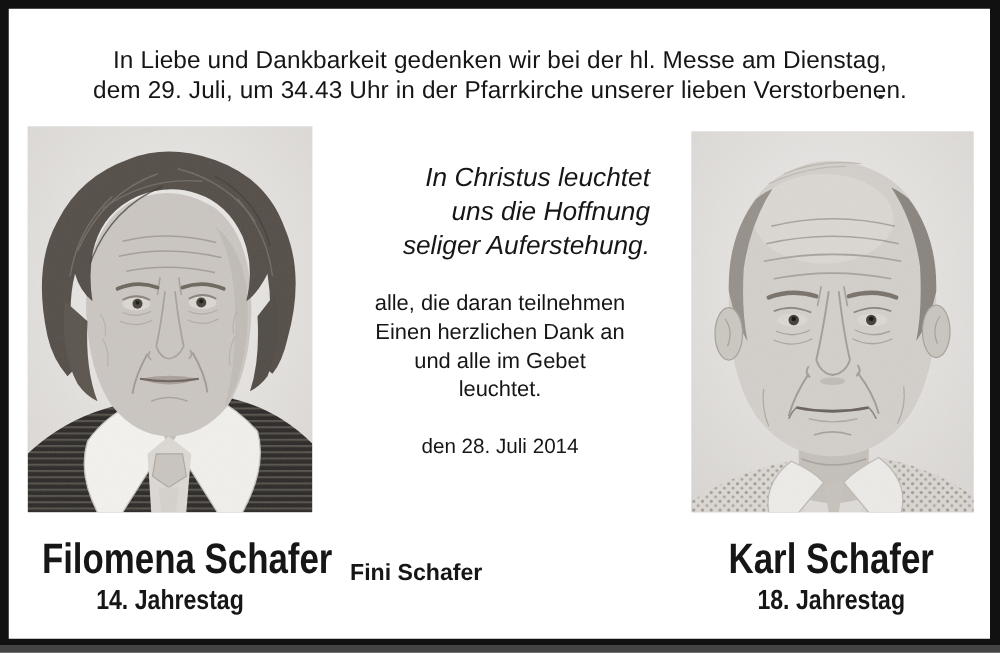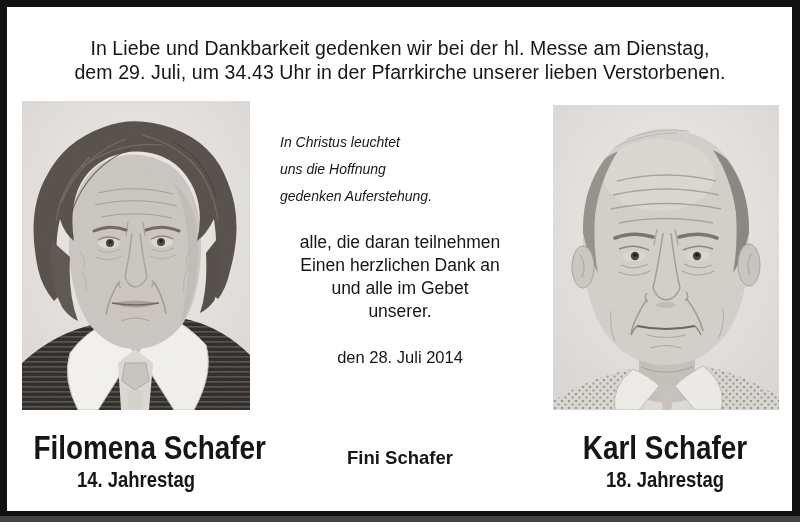--- a/index.html
+++ b/index.html
@@ -22,34 +22,34 @@
     left:8px; right:8px; top:36px; text-align:center;
     font-size:19.5px; line-height:24px; letter-spacing:0.1px;
   }
   .photo{
     background:var(--photo-background); overflow:hidden;
   }
   .photo-left{ left:22px; top:101px; width:228px; height:309px; }
   .photo-right{ left:553px; top:105px; width:226px; height:305px; }
   .photo svg{display:block; width:100%; height:100%;}
   .verse{
-    left:280px; width:240px; top:129px; text-align:left;
-    font-style:italic; font-size:14px; line-height:27px;
+    left:280px; width:240px; top:129px; text-align:right;
+    font-style:italic; font-size:21px; line-height:27px;
   }
   .thanks{
     left:262px; width:276px; top:231px; text-align:center;
     font-size:17.5px; line-height:23px;
   }
   .dateline{
     left:280px; width:240px; top:345px; text-align:center;
     font-size:16.5px; line-height:25px;
   }
   .dateline .place{letter-spacing:2px;}
   .signature{
-    left:280px; width:240px; top:447px; text-align:center;
+    left:280px; width:240px; top:447px; text-align:left;
     font-weight:bold; font-size:18.5px;
   }
   .deceased-name{
     text-align:center; font-weight:bold; font-size:34px; line-height:34px;
     transform:scaleX(0.82); transform-origin:50% 50%; white-space:nowrap;
   }
   .anniversary{
     text-align:center; font-weight:bold; font-size:22px; line-height:22px;
     transform:scaleX(0.84); transform-origin:50% 50%; white-space:nowrap;
   }
@@ -285,28 +285,28 @@
         <path d="M94,230 Q113,235 133,230" fill="none" stroke="#b0aaa3" stroke-width="1.1"></path>
         <path d="M98,243 Q113,238 128,243" fill="none" stroke="#a8a29b" stroke-width="1.2"></path>
       </g>
       <rect width="226" height="305" filter="url(#mgrain)" opacity="0.07"></rect>
     </svg>
   </div>
 
   <div class="abs verse">
     <div>In Christus leuchtet</div>
     <div>uns die Hoffnung</div>
-    <div>gedenken Auferstehung.</div>
+    <div>seliger Auferstehung.</div>
   </div>
 
   <div class="abs thanks">
     <div>alle, die daran teilnehmen</div>
     <div>Einen herzlichen Dank an</div>
     <div>und alle im Gebet</div>
-    <div>unserer.</div>
+    <div>leuchtet.</div>
   </div>
 
   <div class="abs dateline">
     <div>den 28. Juli 2014</div>
   </div>
 
   <div class="abs signature">Fini Schafer</div>
 
   <div class="abs deceased-name name-left">Filomena Schafer</div>
   <div class="abs anniversary anniv-left">14. Jahrestag</div>

